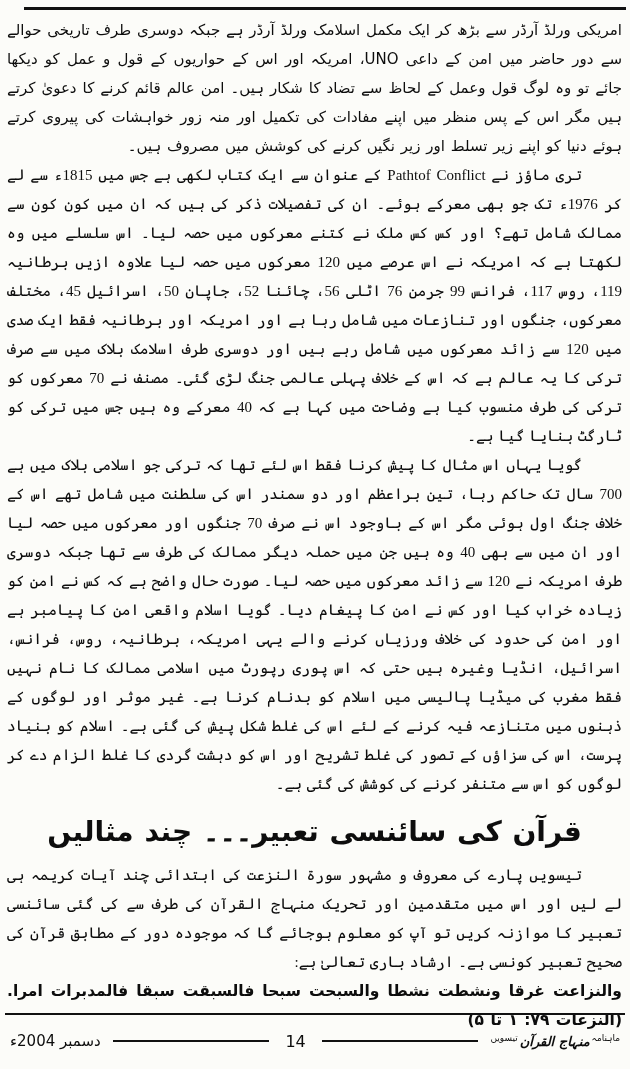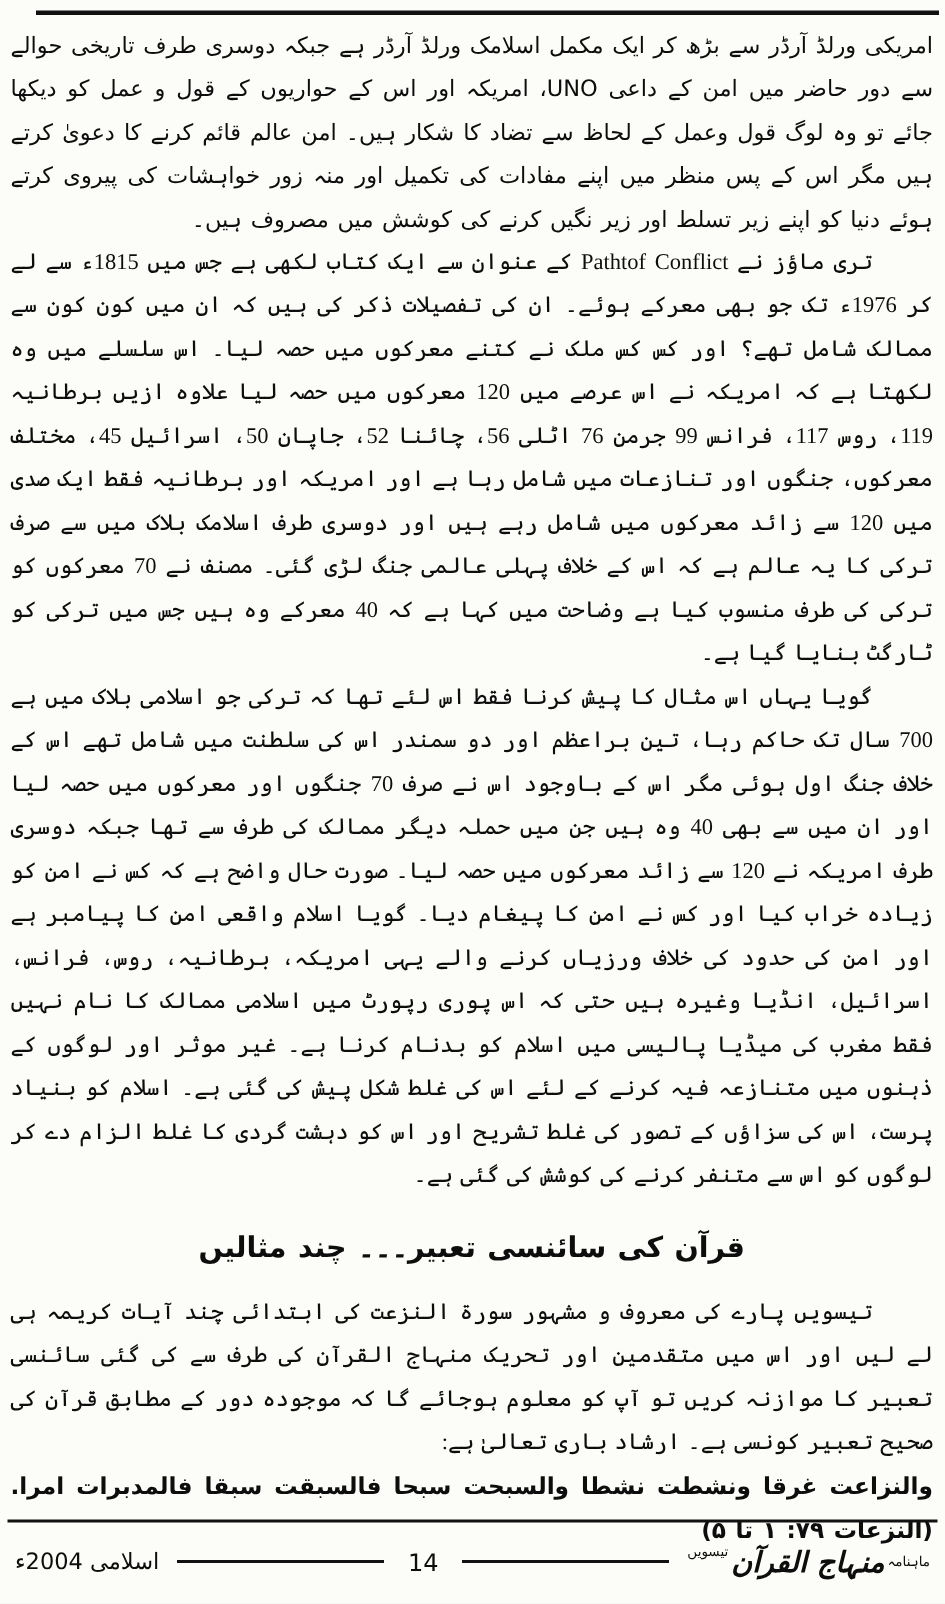--- a/index.html
+++ b/index.html
@@ -26,21 +26,21 @@
     font-size:15px;
     line-height:29px;
     letter-spacing:0;
     word-spacing:1px;
   }
   .content p{margin:0;padding:0;}
   .indent{text-indent:40px;font-family:Liberation Serif, serif;}
   .section-heading{
     text-align:center;
     font-weight:bold;
-    font-size:19px;
+    font-size:28px;
     line-height:46px;
     margin:10px 0 6px 0;
     text-indent:0;
   }
   .verse{
     font-weight:bold;
     font-size:15.5px;
   }
   .footer-rule{
     position:absolute;left:5px;right:5px;bottom:54px;
@@ -56,21 +56,21 @@
     font-size:15px;
   }
   .magazine{
     display:flex;
     direction:rtl;
     align-items:flex-end;
     gap:2px;
     white-space:nowrap;
   }
   .magazine .prefix{font-size:9px;padding-bottom:6px;}
-  .magazine .name{font-weight:bold;font-size:19px;font-style:italic;}
+  .magazine .name{font-weight:bold;font-size:13px;font-style:italic;}
   .magazine .city{font-size:9px;align-self:flex-start;}
   .footer-line{flex:1;height:2px;background:#111;}
   .page-number{
     direction:ltr;
     font-size:16px;
     font-weight:normal;
     padding:0 4px;
   }
   .issue-date{white-space:nowrap;font-size:15px;}
 </style>
@@ -101,16 +101,16 @@
 
   <div class="footer-row">
     <div class="magazine">
       <span class="prefix">ماہنامہ</span>
       <span class="name">منہاج القرآن</span>
       <span class="city">تیسویں</span>
     </div>
     <div class="footer-line"></div>
     <div class="page-number">14</div>
     <div class="footer-line"></div>
-    <div class="issue-date">اسلامی 2004ء</div>
+    <div class="issue-date">دسمبر 2004ء</div>
   </div>
 
 </div>
 
 </body></html>

